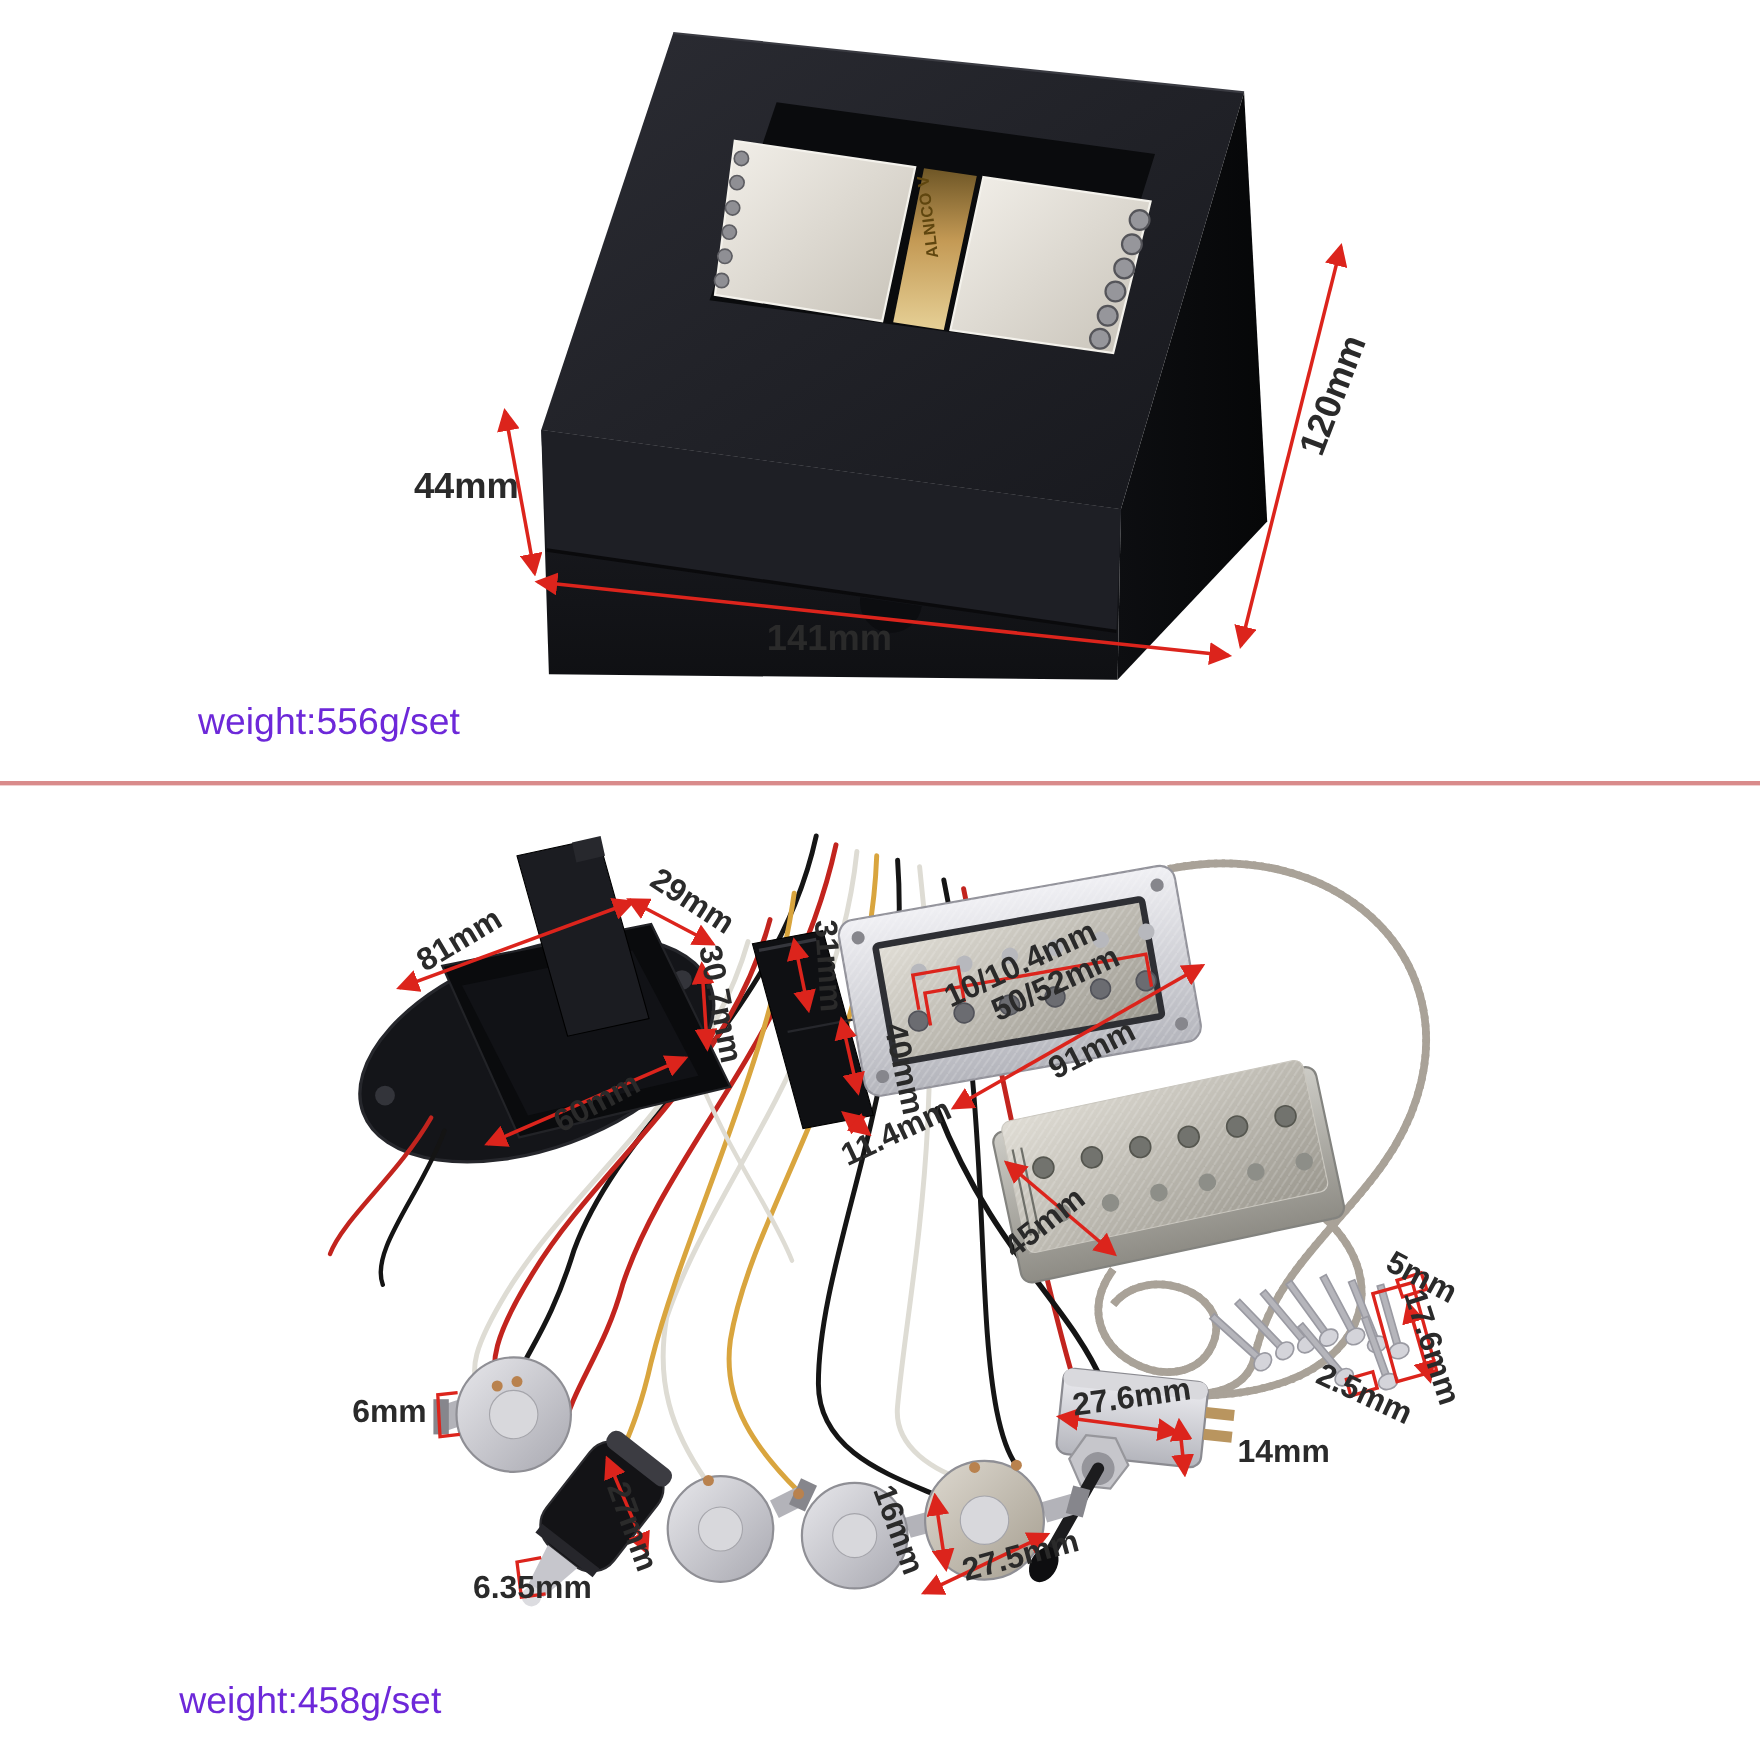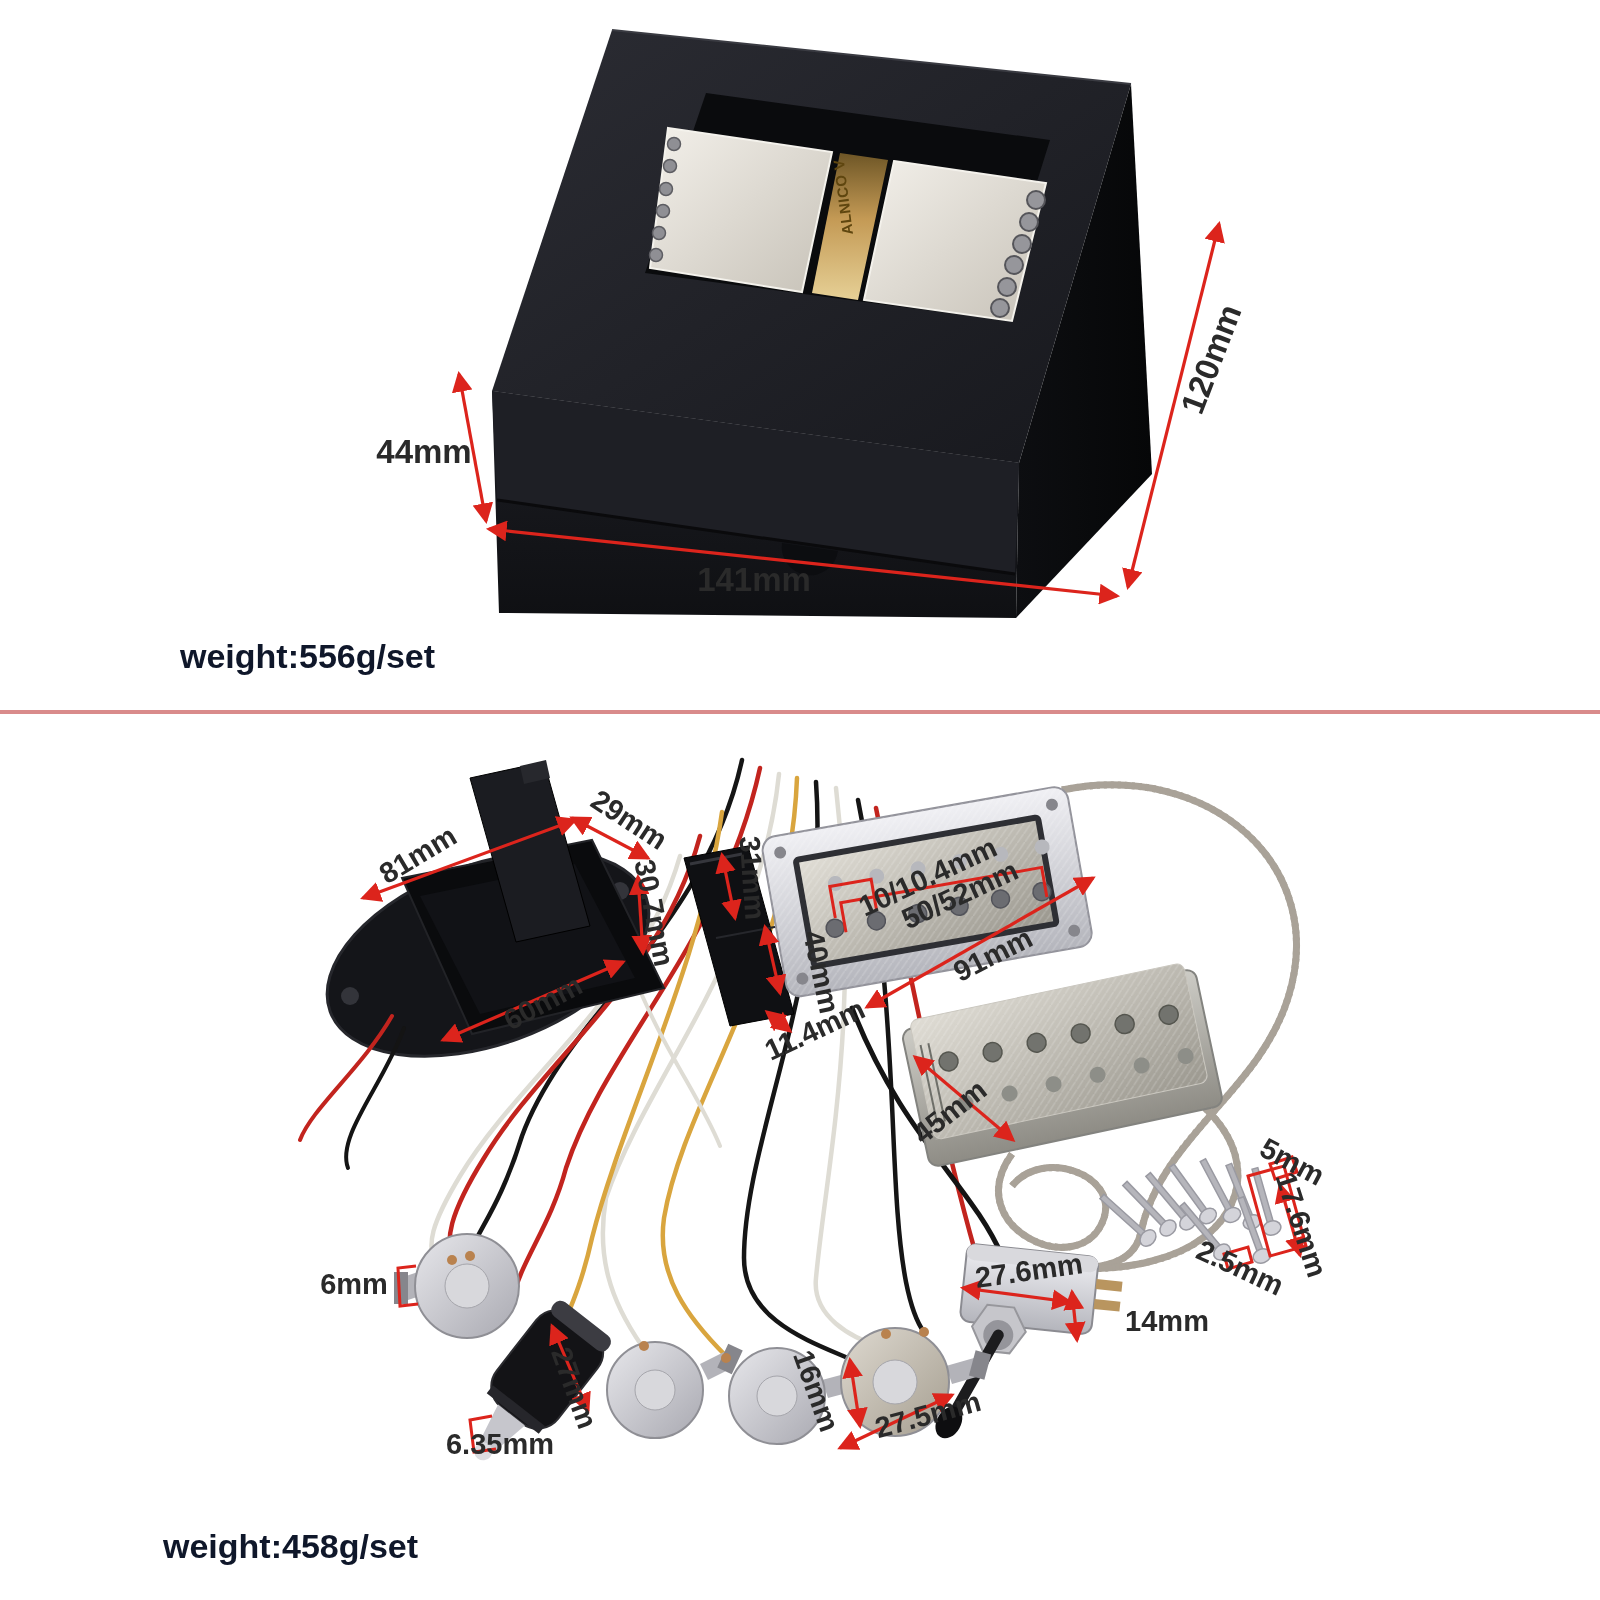--- a/index.html
+++ b/index.html
@@ -5,21 +5,21 @@
   html,body{margin:0;padding:0;background:#ffffff;}
   .stage{position:relative;width:1600px;height:1600px;background:#ffffff;overflow:hidden;
          font-family:"Liberation Sans",sans-serif;}
   .stage svg{position:absolute;left:0;}
   #top-art{top:0;}
   #bottom-art{top:716px;}
   .divider{position:absolute;left:0;top:710px;width:1600px;height:4px;background:#d98b8b;}
   .dim{position:absolute;white-space:nowrap;color:#2a2a2a;font-weight:600;font-size:29px;
        transform:translate(-50%,-50%) rotate(var(--r,0deg));line-height:1;}
   .dim.big{font-size:33px;}
-  .weight{position:absolute;white-space:nowrap;color:#0f172a;font-weight:700;font-size:34px;}
+  .weight{position:absolute;white-space:nowrap;color:#6d28d9;font-weight:400;font-size:34px;}
   .arr{stroke:#dc241c;stroke-width:3.2;fill:none;}
   .rbr{stroke:#dc241c;stroke-width:3;fill:none;}
   .braid{fill:none;stroke:#a9a298;stroke-width:7;}
   .braid2{fill:none;stroke:#d8d2c6;stroke-width:2.5;stroke-dasharray:3 4;}
   .wire{fill:none;stroke-linecap:round;}
 </style>
 </head>
 <body>
 
 <div class="stage">
@@ -324,21 +324,21 @@
       <path class="rbr" d="M492,700 L470,704 L474,736 L496,733"></path>
       <path class="rbr" d="M1270,448 L1292,441 L1297,456 L1275,463 Z"></path>
       <path class="rbr" d="M1248,460 L1284,450 L1306,530 L1270,540 Z"></path>
       <path class="rbr" d="M1224,538 L1248,531 L1252,546 L1228,553 Z"></path>
     </g>
   </svg>
 
   <div class="weight" style="left:180px;top:637px;">weight:556g/set</div>
   <div class="weight" style="left:163px;top:1527px;">weight:458g/set</div>
 
-  <div class="dim big" style="left:424px;top:441px;margin-top:10px;">44mm</div>
+  <div class="dim big" style="left:424px;top:441px;">44mm</div>
   <div class="dim big" style="left:754px;top:579px;">141mm</div>
   <div class="dim big" style="left:1211px;top:359px;--r:-69deg;">120mm</div>
 
   <div class="dim" style="left:418px;top:855px;--r:-31deg;">81mm</div>
   <div class="dim" style="left:629px;top:820px;--r:33deg;">29mm</div>
   <div class="dim" style="left:654px;top:913px;--r:79deg;">30.7mm</div>
   <div class="dim" style="left:543px;top:1003px;--r:-28deg;">60mm</div>
   <div class="dim" style="left:752px;top:878px;--r:86deg;">31mm</div>
   <div class="dim" style="left:821px;top:972px;--r:78deg;">40mm</div>
   <div class="dim" style="left:815px;top:1030px;--r:-25deg;">11.4mm</div>
@@ -346,17 +346,17 @@
   <div class="dim" style="left:960px;top:895px;--r:-25deg;">50/52mm</div>
   <div class="dim" style="left:993px;top:955px;--r:-27deg;">91mm</div>
   <div class="dim" style="left:950px;top:1112px;--r:-38deg;">45mm</div>
   <div class="dim" style="left:1292px;top:1162px;--r:28deg;">5mm</div>
   <div class="dim" style="left:1301px;top:1225px;--r:72deg;">17.6mm</div>
   <div class="dim" style="left:1240px;top:1268px;--r:25deg;">2.5mm</div>
   <div class="dim" style="left:1029px;top:1271px;--r:-8deg;">27.6mm</div>
   <div class="dim" style="left:1167px;top:1321px;">14mm</div>
   <div class="dim" style="left:354px;top:1284px;">6mm</div>
   <div class="dim" style="left:574px;top:1388px;--r:70deg;">27mm</div>
-  <div class="dim" style="left:500px;top:1444px;">6.35mm</div>
+  <div class="dim" style="left:484px;top:1444px;">6.35mm</div>
   <div class="dim" style="left:816px;top:1391px;--r:70deg;">16mm</div>
   <div class="dim" style="left:928px;top:1415px;--r:-15deg;">27.5mm</div>
 
 </div>
 
 </body></html>

